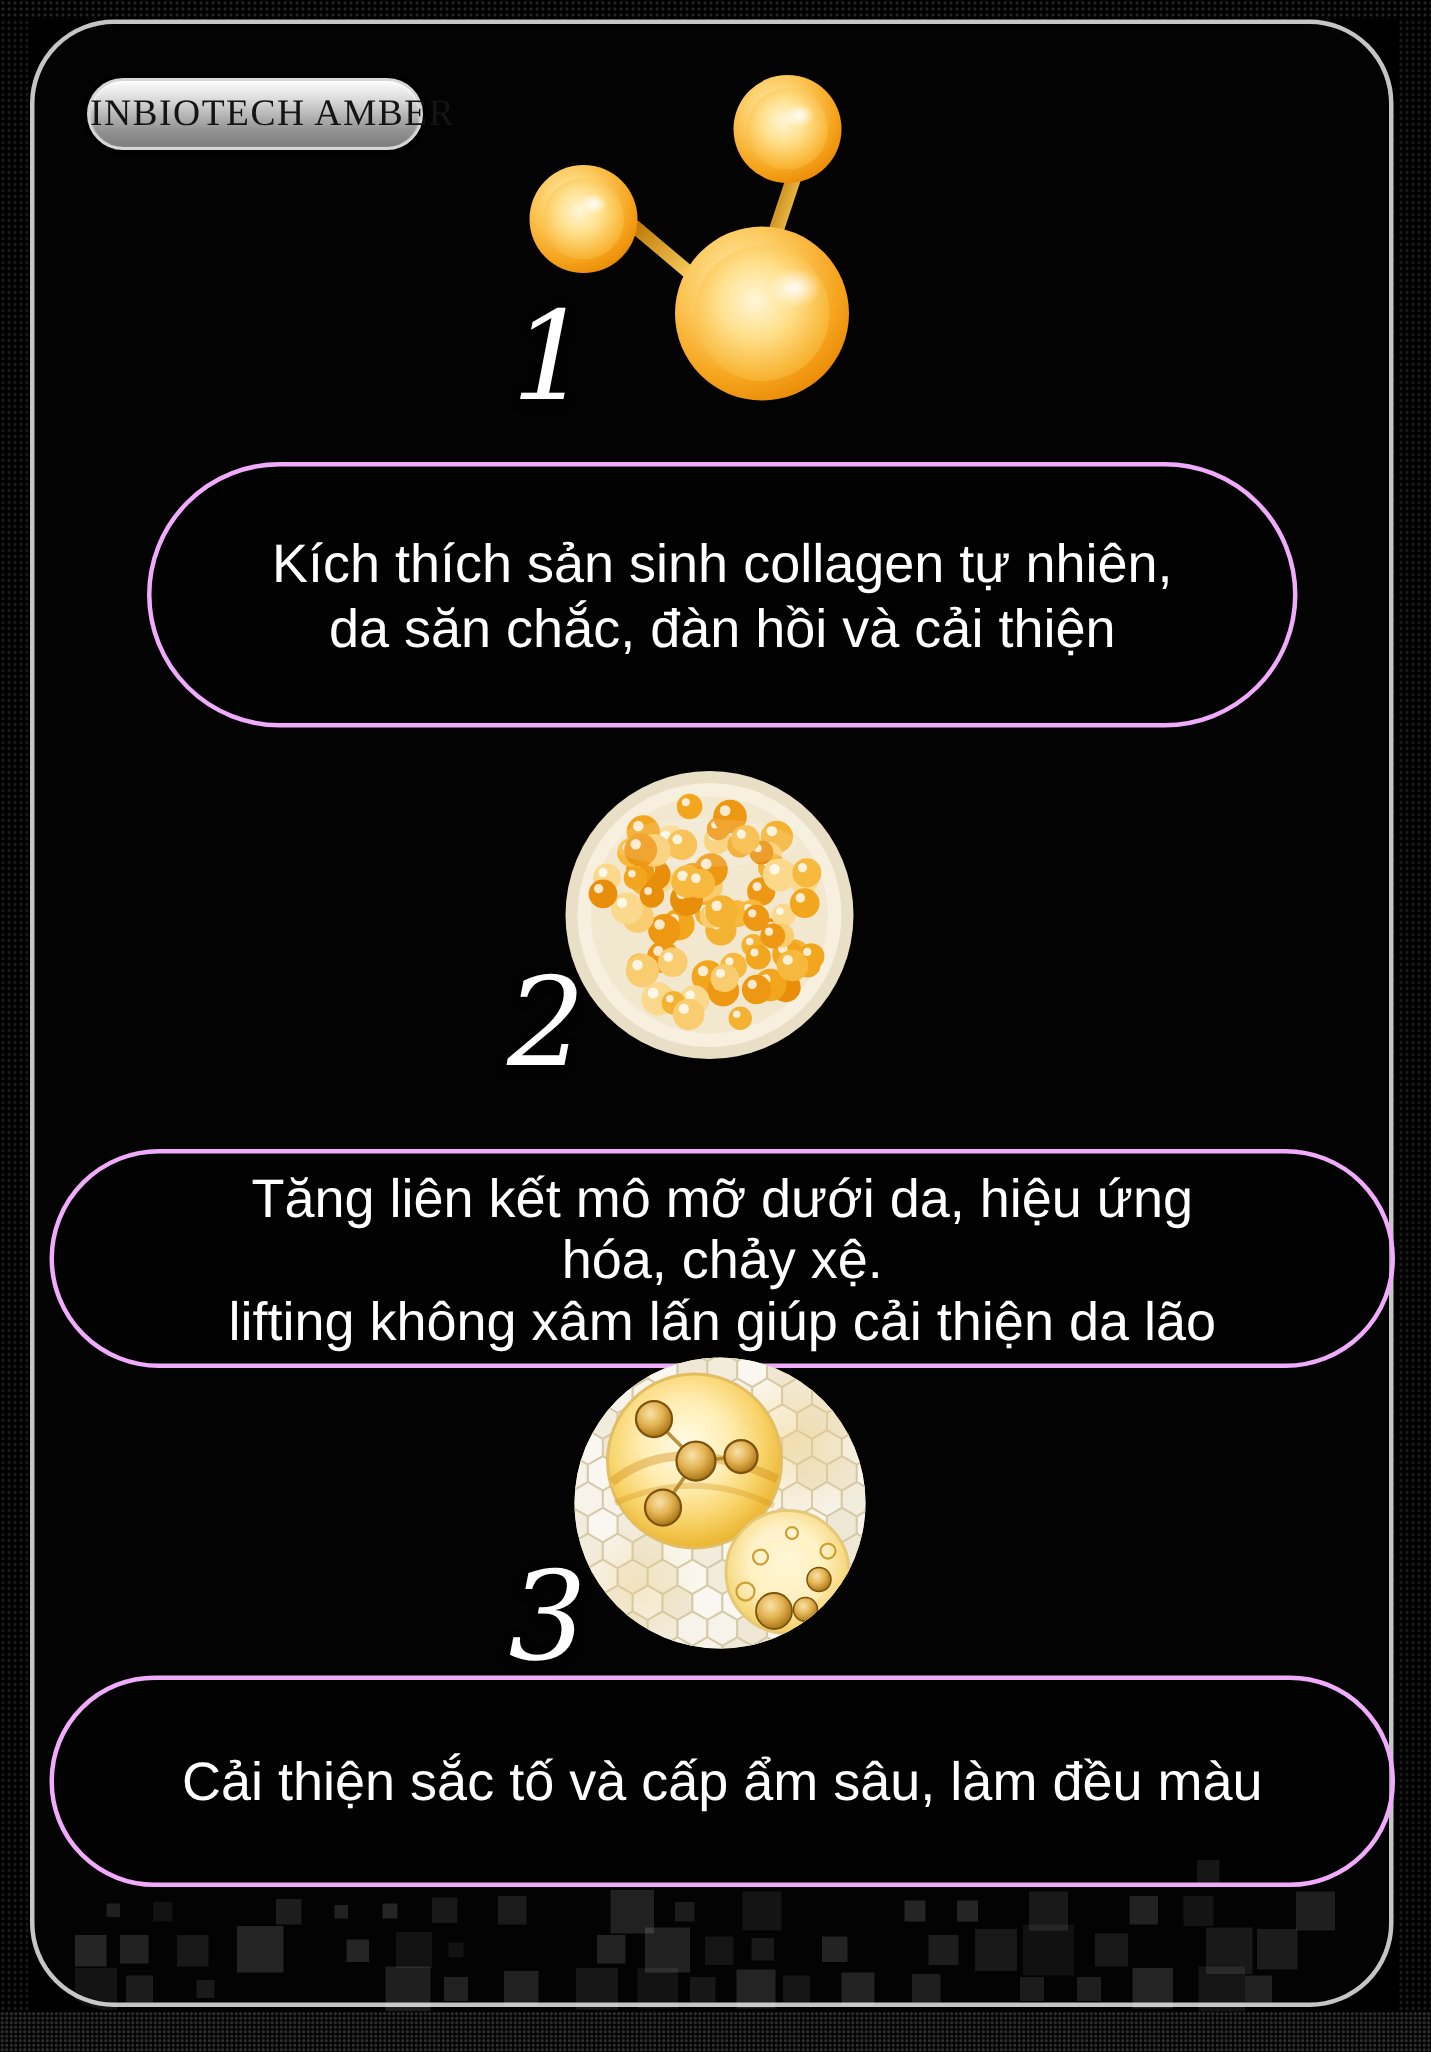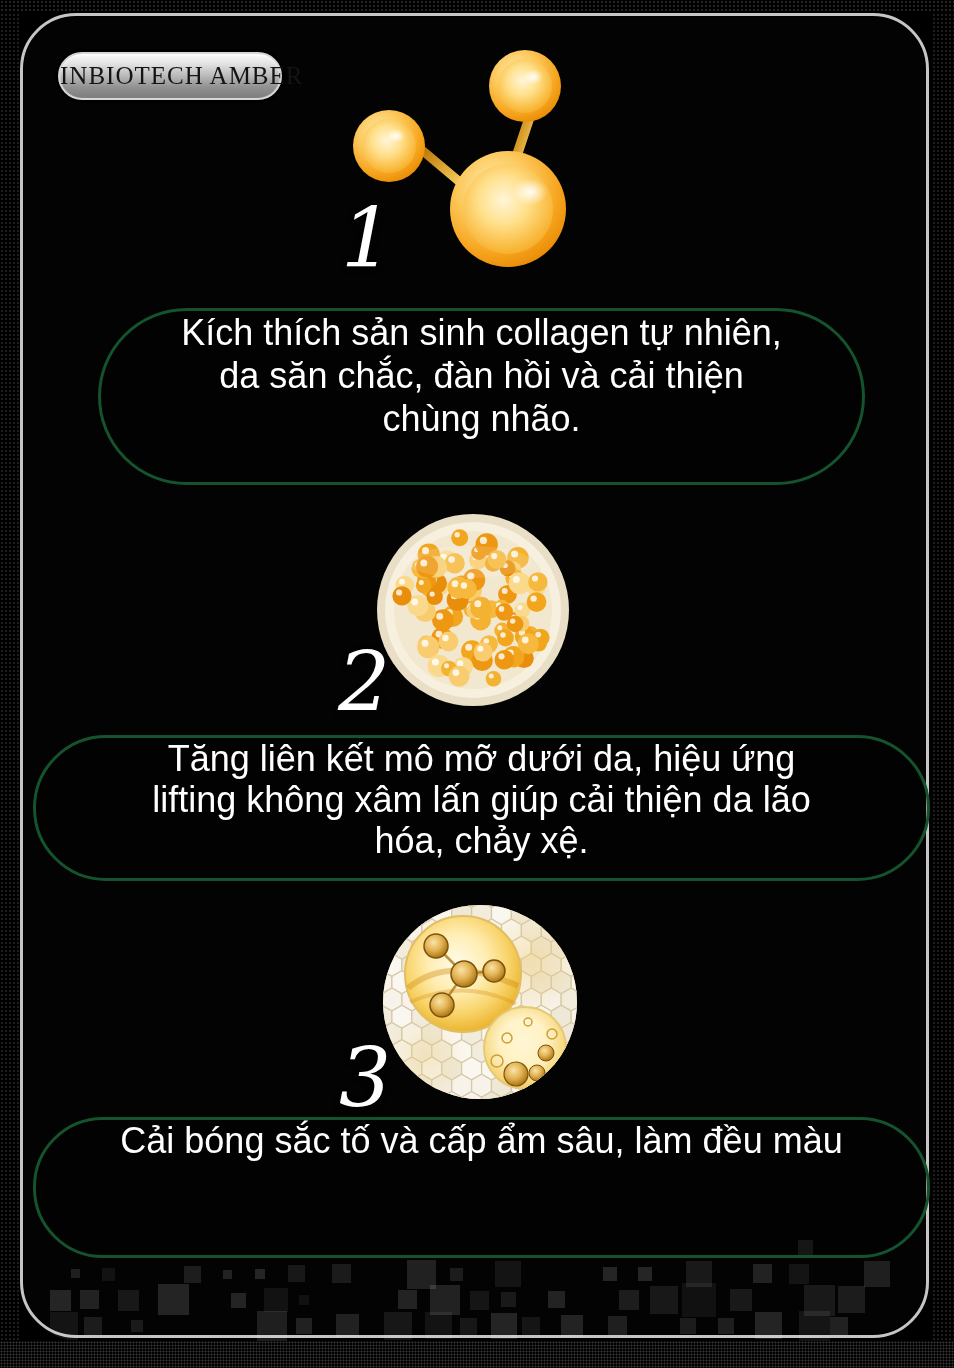--- a/index.html
+++ b/index.html
@@ -31,27 +31,27 @@
   .art-dish{left:350px;top:494px;}
   .art-honey{left:357px;top:886px;}
 
   .num{position:absolute;color:#ffffff;font-family:"DejaVu Serif", serif;
        font-style:italic;font-weight:normal;font-size:82px;line-height:1;
        text-shadow:0 2px 6px rgba(0,0,0,.6);}
   .num-1{left:318px;top:182px;}
   .num-2{left:315px;top:626px;}
   .num-3{left:316px;top:1022px;}
 
-  .box{position:absolute;box-sizing:border-box;border:3px solid #14532d;
-       display:flex;flex-direction:column;align-items:center;
+  .box{position:absolute;box-sizing:border-box;border:3px solid #f0abfc;
+       display:flex;flex-direction:column;align-items:center;justify-content:center;
        color:#ffffff;font-size:36px;line-height:43px;text-align:center;
        background:rgba(0,0,0,.2);}
   .box .ln{display:block;white-space:nowrap;}
   .box-1{left:75px;top:292px;width:767px;height:177px;border-radius:90px;}
-  .box-2{left:10px;top:719px;width:897px;height:146px;border-radius:74px;line-height:41px;}
+  .box-2{left:10px;top:750px;width:897px;height:146px;border-radius:74px;line-height:41px;}
   .box-3{left:10px;top:1101px;width:897px;height:141px;border-radius:70px;line-height:42px;}
 
   .pixels{position:absolute;left:0;top:0;width:909px;height:1325px;overflow:hidden;
           border-radius:56px;pointer-events:none;}
   .px{position:absolute;}
 </style>
 </head>
 <body>
 
 <div class="stage">
@@ -108,21 +108,20 @@
         <circle cx="56" cy="123" r="27" fill="url(#gInner)"></circle>
         <ellipse cx="63" cy="113" rx="13" ry="10" fill="url(#gHL)"></ellipse>
       </g>
     </svg>
 
     <div class="num num-1">1</div>
 
     <div class="box box-1">
       <span class="ln">Kích thích sản sinh collagen tự nhiên,</span>
       <span class="ln">da săn chắc, đàn hồi và cải thiện</span>
-      <span class="ln">chùng nhão.</span>
     </div>
 
     <svg class="art art-dish" width="200" height="200" viewBox="0 0 200 200">
       <defs>
         <radialGradient id="gHL2" cx="50%" cy="50%" r="50%">
           <stop offset="0%" stop-color="rgba(255,255,255,.85)"></stop>
           <stop offset="100%" stop-color="rgba(255,255,255,0)"></stop>
         </radialGradient>
       </defs>
       <circle cx="100" cy="100" r="96" fill="#e9dec6"></circle>
@@ -278,22 +277,22 @@
           <circle cx="29.0" cy="85.9" r="9.6" fill="#e98e0b"></circle>
           <circle cx="26.1" cy="82.5" r="3.1" fill="rgba(255,255,255,.8)"></circle>
         </g>
       <ellipse cx="96" cy="52" rx="62" ry="16" fill="rgba(255,255,255,.14)"></ellipse>
     </svg>
 
     <div class="num num-2">2</div>
 
     <div class="box box-2">
       <span class="ln">Tăng liên kết mô mỡ dưới da, hiệu ứng</span>
+      <span class="ln">hóa, chảy xệ.</span>
       <span class="ln">lifting không xâm lấn giúp cải thiện da lão</span>
-      <span class="ln">hóa, chảy xệ.</span>
     </div>
 
     <svg class="art art-honey" width="200" height="200" viewBox="0 0 200 200">
       <defs>
         <clipPath id="hc">
             <circle cx="100" cy="100" r="97"></circle>
           </clipPath>
         <radialGradient id="gLiquid" cx="45%" cy="40%" r="72%">
           <stop offset="0%" stop-color="#fffbe8"></stop>
             <stop offset="35%" stop-color="#ffedb2"></stop>
@@ -514,21 +513,21 @@
           <circle cx="127" cy="136" r="5" fill="rgba(255,244,210,.25)" stroke="#cf9f35" stroke-width="1.5"></circle>
           <circle cx="172" cy="132" r="5" fill="rgba(255,244,210,.25)" stroke="#cf9f35" stroke-width="1.5"></circle>
           <circle cx="148" cy="120" r="4" fill="rgba(255,244,210,.25)" stroke="#cf9f35" stroke-width="1.5"></circle>
         </g>
       </g>
     </svg>
 
     <div class="num num-3">3</div>
 
     <div class="box box-3">
-      <span class="ln">Cải bóng sắc tố và cấp ẩm sâu, làm đều màu</span>
+      <span class="ln">Cải thiện sắc tố và cấp ẩm sâu, làm đều màu</span>
     </div>
 
     <div class="pixels" id="pixels">
         <div class="px" style="left: 775px; top: 1224px; width: 15px; height: 15px; background: rgba(255, 255, 255, 0.082);"></div>
         <div class="px" style="left: 48px; top: 1253px; width: 9px; height: 9px; background: rgba(255, 255, 255, 0.114);"></div>
         <div class="px" style="left: 79px; top: 1252px; width: 13px; height: 13px; background: rgba(255, 255, 255, 0.063);"></div>
         <div class="px" style="left: 161px; top: 1250px; width: 17px; height: 17px; background: rgba(255, 255, 255, 0.106);"></div>
         <div class="px" style="left: 200px; top: 1254px; width: 9px; height: 9px; background: rgba(255, 255, 255, 0.125);"></div>
         <div class="px" style="left: 232px; top: 1253px; width: 10px; height: 10px; background: rgba(255, 255, 255, 0.137);"></div>
         <div class="px" style="left: 265px; top: 1249px; width: 17px; height: 17px; background: rgba(255, 255, 255, 0.086);"></div>

